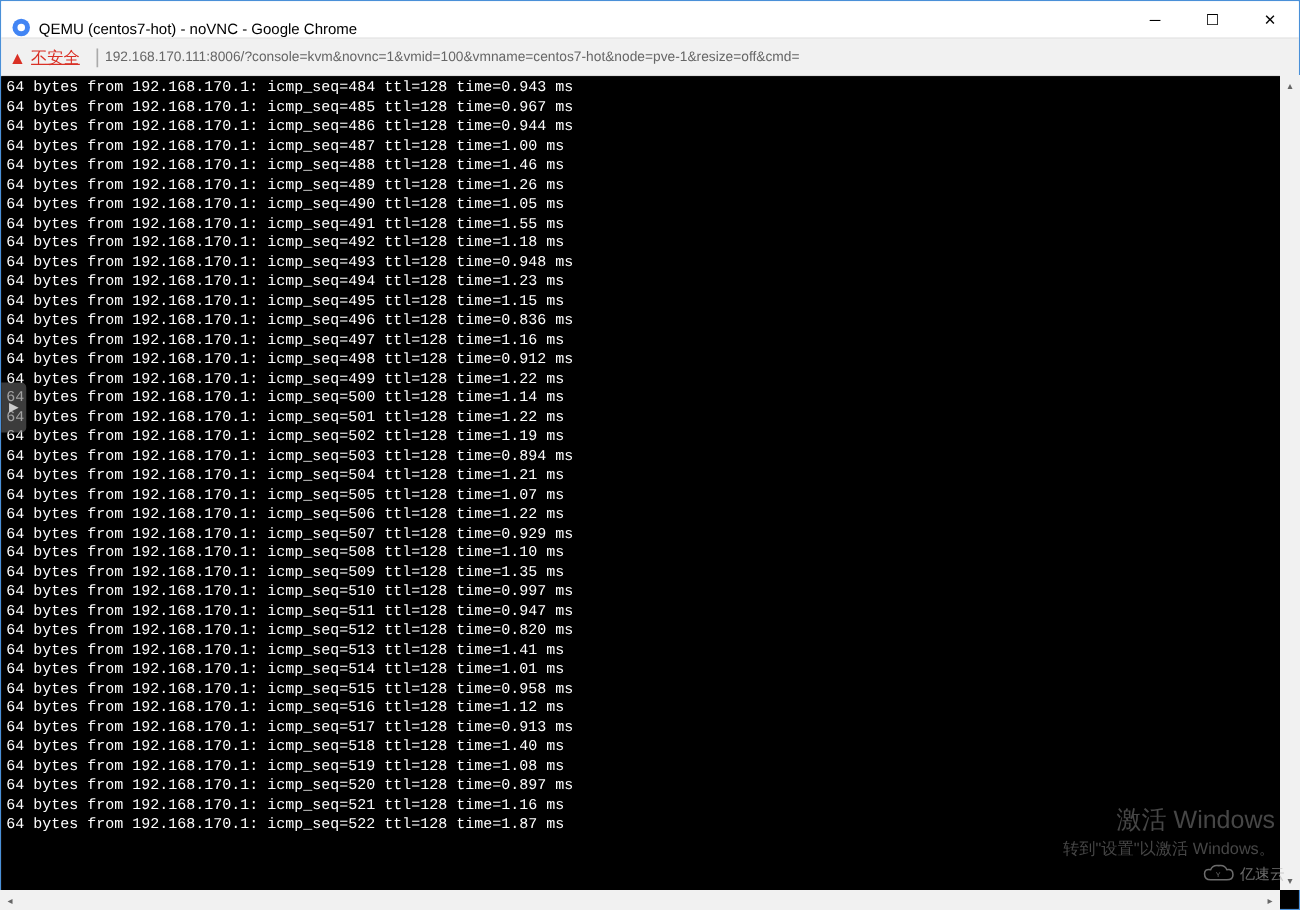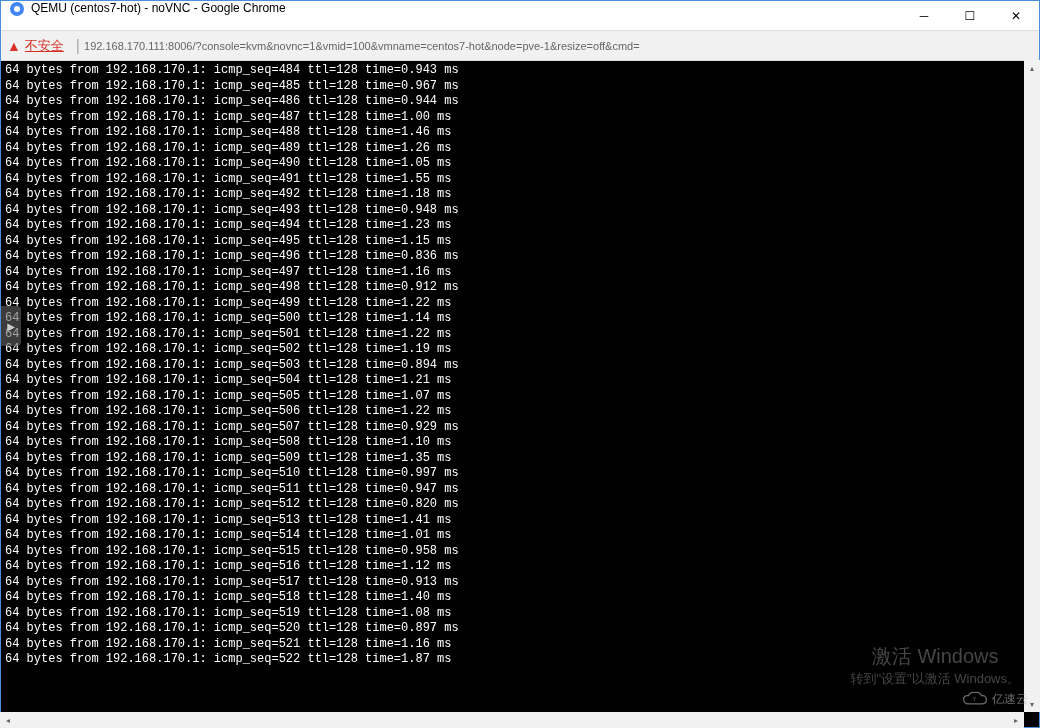--- a/index.html
+++ b/index.html
@@ -1,31 +1,31 @@
 <!DOCTYPE html>
 <html><head>
 <meta charset="utf-8">
 <style>
   * { margin: 0; padding: 0; box-sizing: border-box; }
   body { font-family: "Segoe UI", Tahoma, sans-serif; background: #fff; width: 1040px; height: 728px; overflow: hidden; position: relative; }
   .window { width: 1040px; height: 728px; border: 1px solid #4a90d8; display: flex; flex-direction: column; }
-  .titlebar { background: #fff; height: 30px; display: flex; align-items: flex-start; padding-left: 8px; border-bottom: 1px solid #ddd; }
+  .titlebar { background: #fff; height: 30px; display: flex; align-items: flex-end; padding-left: 8px; border-bottom: 1px solid #ddd; }
   .titlebar-icon { width: 16px; height: 16px; margin-right: 6px; display: flex; align-items: center; justify-content: center; }
   .titlebar-title { font-size: 12px; color: #000; flex: 1; }
   .win-controls { display: flex; height: 100%; }
   .win-btn { width: 46px; height: 100%; display: flex; align-items: center; justify-content: center; font-size: 12px; color: #000; }
   .addressbar { height: 30px; display: flex; align-items: center; background: #f1f1f1; border-bottom: 1px solid #ddd; padding: 0 6px; }
   .warn-icon { color: #d93025; font-size: 14px; margin-right: 4px; }
   .warn-text { color: #d93025; font-size: 13px; margin-right: 8px; text-decoration: underline; }
   .divider { color: #aaa; margin: 0 4px; }
   .url-text { font-size: 11px; color: #666; white-space: nowrap; overflow: hidden; }
   .vnc-area { flex: 1; display: flex; background: #000; position: relative; }
   .sidebar-tab { position: absolute; left: 0; top: 245px; width: 20px; height: 40px; background: rgba(100,100,100,0.6); border-radius: 0 4px 4px 0; display: flex; align-items: center; justify-content: center; color: #ccc; font-size: 10px; z-index: 5; }
   .terminal { flex: 1; background: #000; color: #fff; font-family: "Consolas", "Courier New", monospace; font-size: 12px; line-height: 15.5px; padding: 2px 4px; white-space: pre; overflow: hidden; }
-  .watermark { position: absolute; right: 20px; bottom: 40px; color: rgba(127,127,127,0.55); font-size: 13px; text-align: center; line-height: 1.4; z-index: 10; }
+  .watermark { position: absolute; right: 20px; bottom: 40px; color: rgba(127,127,127,0.55); font-size: 13px; text-align: right; line-height: 1.4; z-index: 10; }
   .watermark .wm-title { font-size: 20px; color: rgba(127,127,127,0.55); }
   .cloud-logo { position: absolute; right: 12px; bottom: 20px; color: rgba(180,180,180,0.6); font-size: 12px; display: flex; align-items: center; gap: 4px; z-index: 10; }
   .cloud-logo svg { width: 26px; height: 18px; }
   .scrollbar-v { position: absolute; right: 0; top: 60px; bottom: 16px; width: 16px; background: #f1f1f1; display: flex; flex-direction: column; }
   .scrollbar-h { position: absolute; left: 0; right: 16px; bottom: 0; height: 16px; background: #f1f1f1; display: flex; }
   .sb-btn { width: 16px; height: 16px; background: #f1f1f1; display: flex; align-items: center; justify-content: center; font-size: 8px; color: #666; }
   .sb-track { flex: 1; background: #f1f1f1; }
 </style>
 </head>
 <body>

